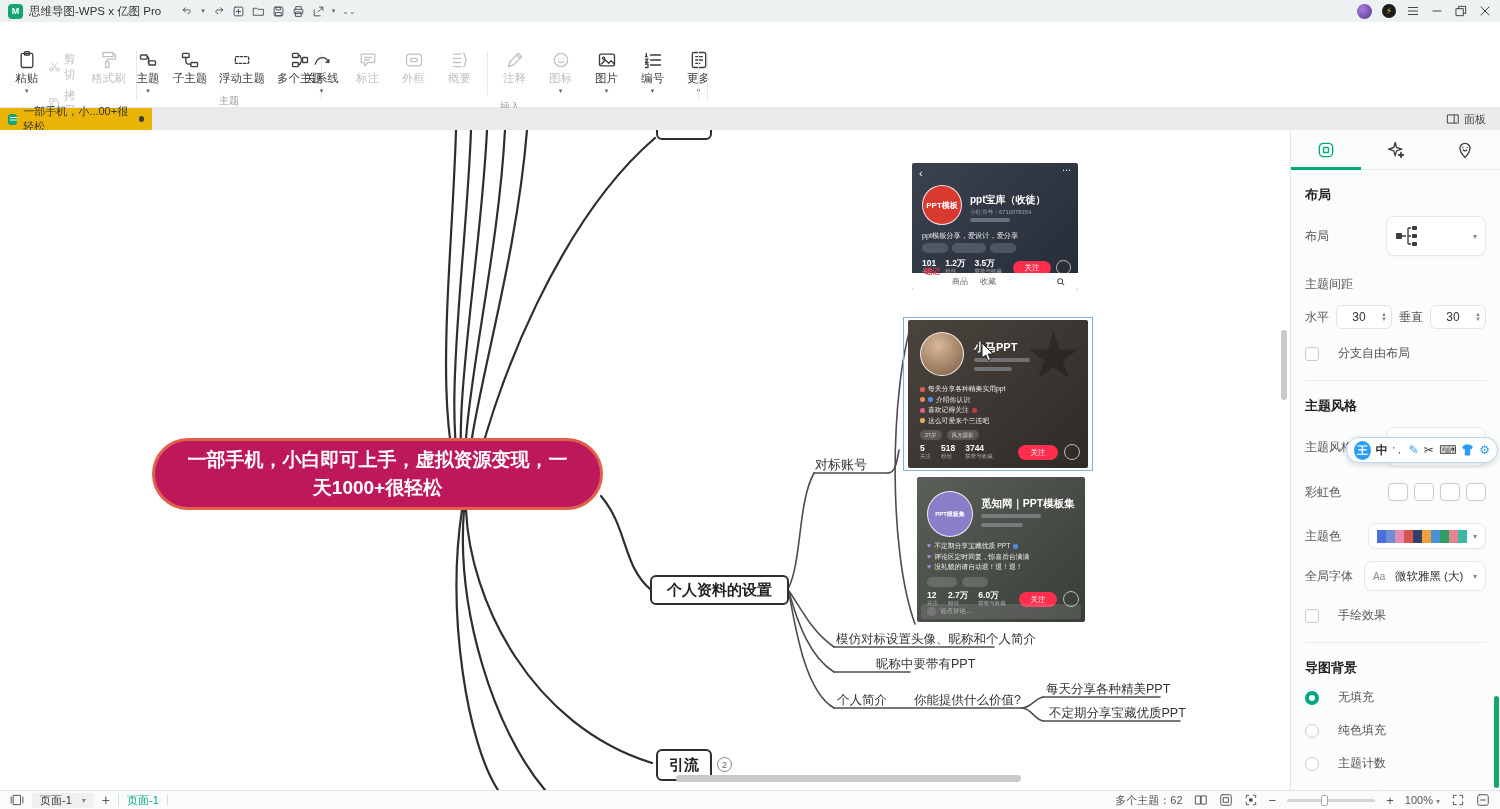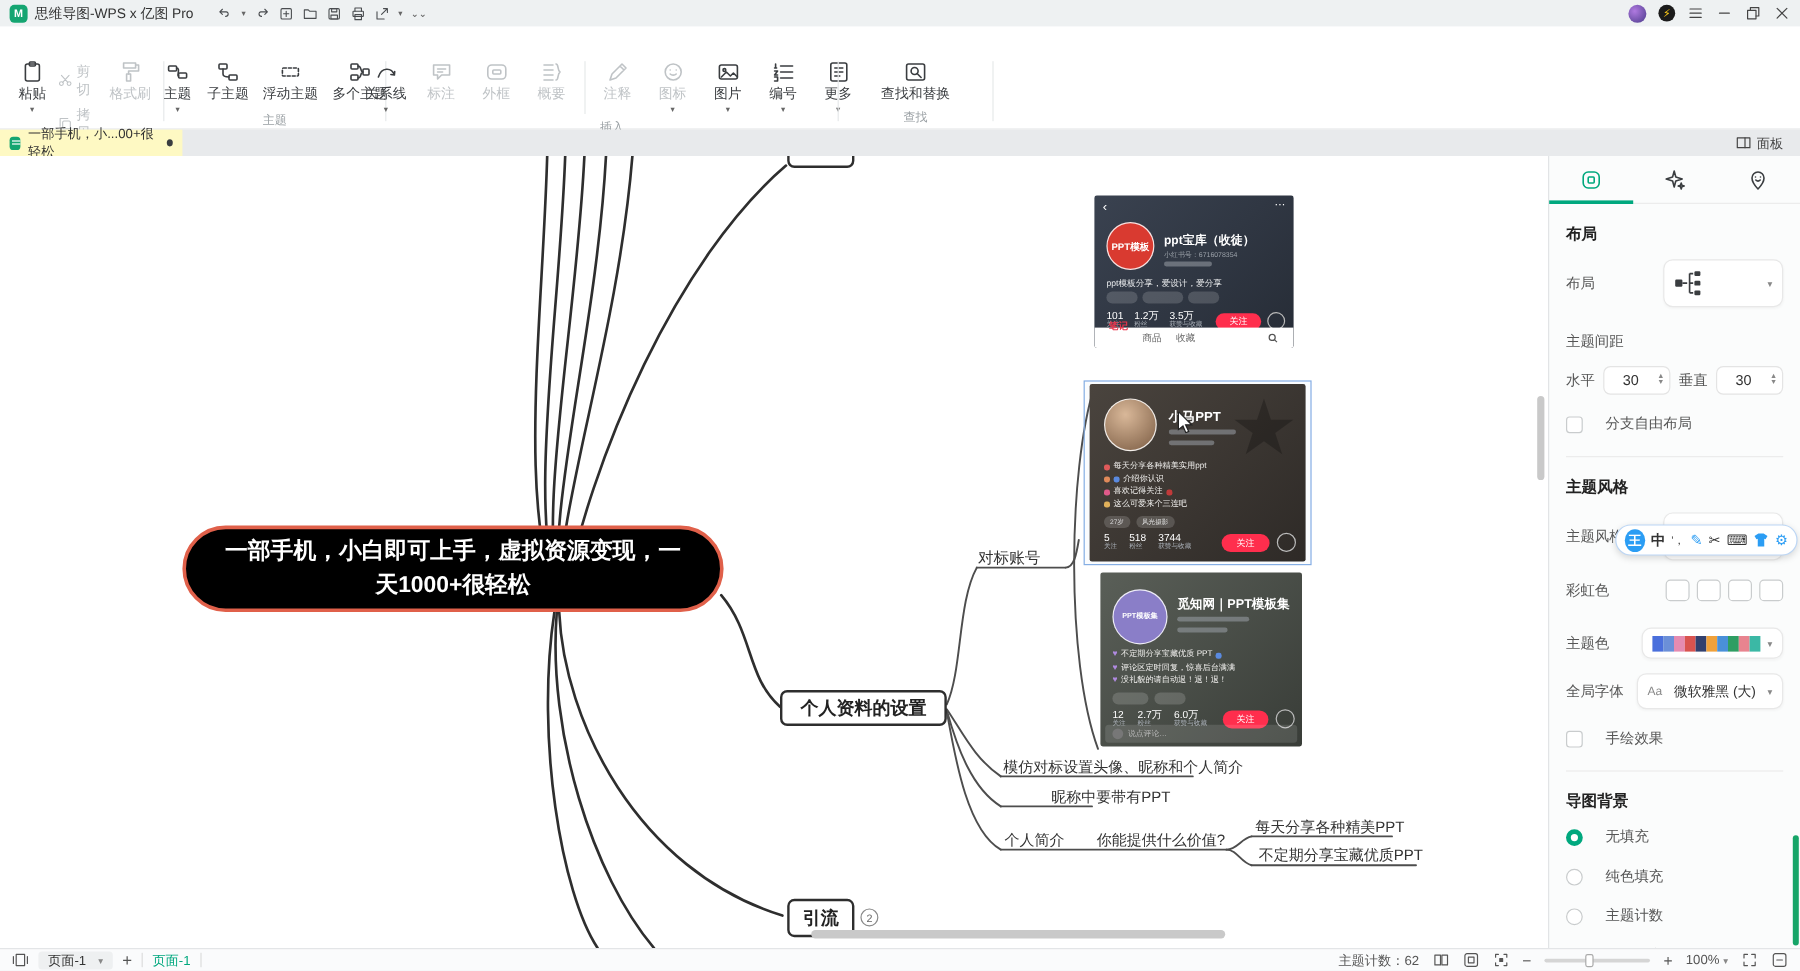--- a/index.html
+++ b/index.html
@@ -34,40 +34,40 @@
   .vdiv{width:1px;background:#e7e9ea;margin:4px 4px 6px 4px;}
   .rbig{display:flex;flex-direction:column;align-items:center;width:46px;padding-top:3px;font-size:11.5px;color:#3a3d40;gap:1px;}
   .rbig.wide{width:58px;}
   .rbig.xwide{width:78px;}
   .rbig .lbl{white-space:nowrap;}
   .rcol{display:flex;flex-direction:column;justify-content:flex-start;padding-top:5px;gap:6px;}
   .rsmall{display:flex;align-items:center;gap:3px;font-size:11.5px;color:#3a3d40;}
   .disabled{color:#bfc3c6;}
   
   #docstrip{left:0;top:108px;width:1500px;height:22px;background:#e8eaec;display:flex;align-items:stretch;}
-  #doctab{width:152px;background:#fef9c3;display:flex;align-items:center;gap:6px;padding:0 8px;font-size:11px;color:#333;}
+  #doctab{width:152px;background:#eab308;display:flex;align-items:center;gap:6px;padding:0 8px;font-size:11px;color:#333;}
   #docicon{width:11px;height:11px;border-radius:3px;background:#15a571;position:relative;}
   #docicon:before{content:"";position:absolute;left:2px;top:3px;width:7px;height:1.5px;background:#fff;box-shadow:0 2.5px 0 #fff;}
   #docdot{width:6px;height:6px;border-radius:50%;background:#3a3d40;margin-left:2px;}
   #panelbtn{margin-left:auto;display:flex;align-items:center;gap:4px;font-size:11px;color:#444;padding:10px 14px;}
   
   #canvas{left:0;top:130px;width:1290px;height:660px;background:#fff;overflow:hidden;}
   .node{position:absolute;background:#fff;border:2px solid #2e2e2e;border-radius:6px;display:flex;align-items:center;justify-content:center;font-weight:bold;color:#222;}
-  #central{left:152px;top:308px;width:451px;height:72px;border-radius:38px;background:#000000;border:3px solid #e0604a;
+  #central{left:152px;top:308px;width:451px;height:72px;border-radius:38px;background:#be185d;border:3px solid #e0604a;
            color:#fff;font-size:19px;font-weight:bold;display:flex;align-items:center;justify-content:center;text-align:center;padding:0 26px;line-height:1.45;}
   .maplabel{position:absolute;font-size:12.5px;color:#333;white-space:nowrap;}
   #badge2{position:absolute;left:717px;top:627px;width:15px;height:15px;border:1.2px solid #8a8a8a;border-radius:50%;
           background:#fff;font-size:9px;color:#666;display:flex;align-items:center;justify-content:center;}
   .sbarH{position:absolute;background:#c9c9c9;border-radius:4px;}
   
   .shot{position:absolute;border-radius:2px;color:#fff;overflow:hidden;}
   .shot .row{display:flex;align-items:center;}
   .avatarC{border-radius:50%;border:1px solid rgba(255,255,255,.85);display:flex;align-items:center;justify-content:center;text-align:center;font-weight:bold;}
   .bar{background:#9aa0a8;opacity:.55;height:3.5px;border-radius:2px;}
-  .statN{font-weight:normal;font-size:8.5px;line-height:9px;}
+  .statN{font-weight:bold;font-size:8.5px;line-height:9px;}
   .statL{font-size:5.5px;color:#aab0b8;line-height:7px;}
   .followbtn{background:#ff2e4d;color:#fff;border-radius:9px;font-size:7.5px;display:flex;align-items:center;justify-content:center;}
   .msgcirc{border:1px solid #bbb;border-radius:50%;}
   .biol{font-size:6.8px;line-height:10.5px;color:#f0efed;display:flex;align-items:center;gap:3px;white-space:nowrap;}
   .dot{width:5px;height:5px;border-radius:2px;flex:0 0 auto;}
   .pill{background:rgba(255,255,255,.16);border-radius:6px;height:10px;display:flex;align-items:center;padding:0 5px;font-size:5.5px;color:#ddd;}
   
   #panel{left:1290px;top:130px;width:210px;height:660px;background:#fbfcfc;border-left:1px solid #e2e4e6;}
   #ptabs{height:40px;display:flex;border-bottom:1px solid #ececec;position:relative;}
   .ptab{flex:1;display:flex;align-items:center;justify-content:center;color:#3a3d40;}
@@ -327,33 +327,20 @@
               <rect x="4" y="3" width="16" height="18" rx="2"></rect>
               <path d="M8 8h8M8 12h8M8 16h5"></path>
             </svg>
           <span class="lbl">更多</span>
             <span class="caretsm">▾</span>
         </div>
       </div>
       <div class="glabel">插入</div>
     </div>
     <div class="vdiv"></div>
-    <div class="rgroup" style="width:120px;">
-      <div class="rbtns">
-        <div class="rbig xwide">
-          <svg class="ic" viewBox="0 0 24 24">
-              <rect x="3" y="4" width="18" height="16" rx="2"></rect>
-              <circle cx="11" cy="11" r="3.5"></circle>
-              <path d="m13.5 13.5 4 4"></path>
-            </svg>
-          <span class="lbl">查找和替换</span>
-        </div>
-      </div>
-      <div class="glabel">查找</div>
-    </div>
     <div class="vdiv"></div>
   </div>
 
   <div id="docstrip" class="abs">
     <div id="doctab">
       <span id="docicon"></span>
       <span>一部手机，小...00+很轻松</span>
       <span id="docdot"></span>
     </div>
     <div id="panelbtn">
@@ -721,21 +708,21 @@
       </span>
     <div id="pagebox">
       <span>页面-1</span>
         <span class="pcaret">▾</span>
     </div>
     <span style="font-size:14px;color:#555;">+</span>
     <span class="sdiv"></span>
     <span class="teal">页面-1</span>
     <span class="sdiv"></span>
     <div id="sb-right">
-      <span><span>主题计数：</span><span>62</span></span>
+      <span><span>多个主题：</span><span>62</span></span>
       <span>
           <svg class="ic14" viewBox="0 0 24 24">
             <rect x="3" y="5" width="8" height="14"></rect>
             <rect x="13" y="5" width="8" height="14"></rect>
           </svg>
         </span>
       <span>
           <svg class="ic14" viewBox="0 0 24 24">
             <rect x="3" y="3" width="18" height="18" rx="3"></rect>
             <rect x="8" y="8" width="8" height="8"></rect>

